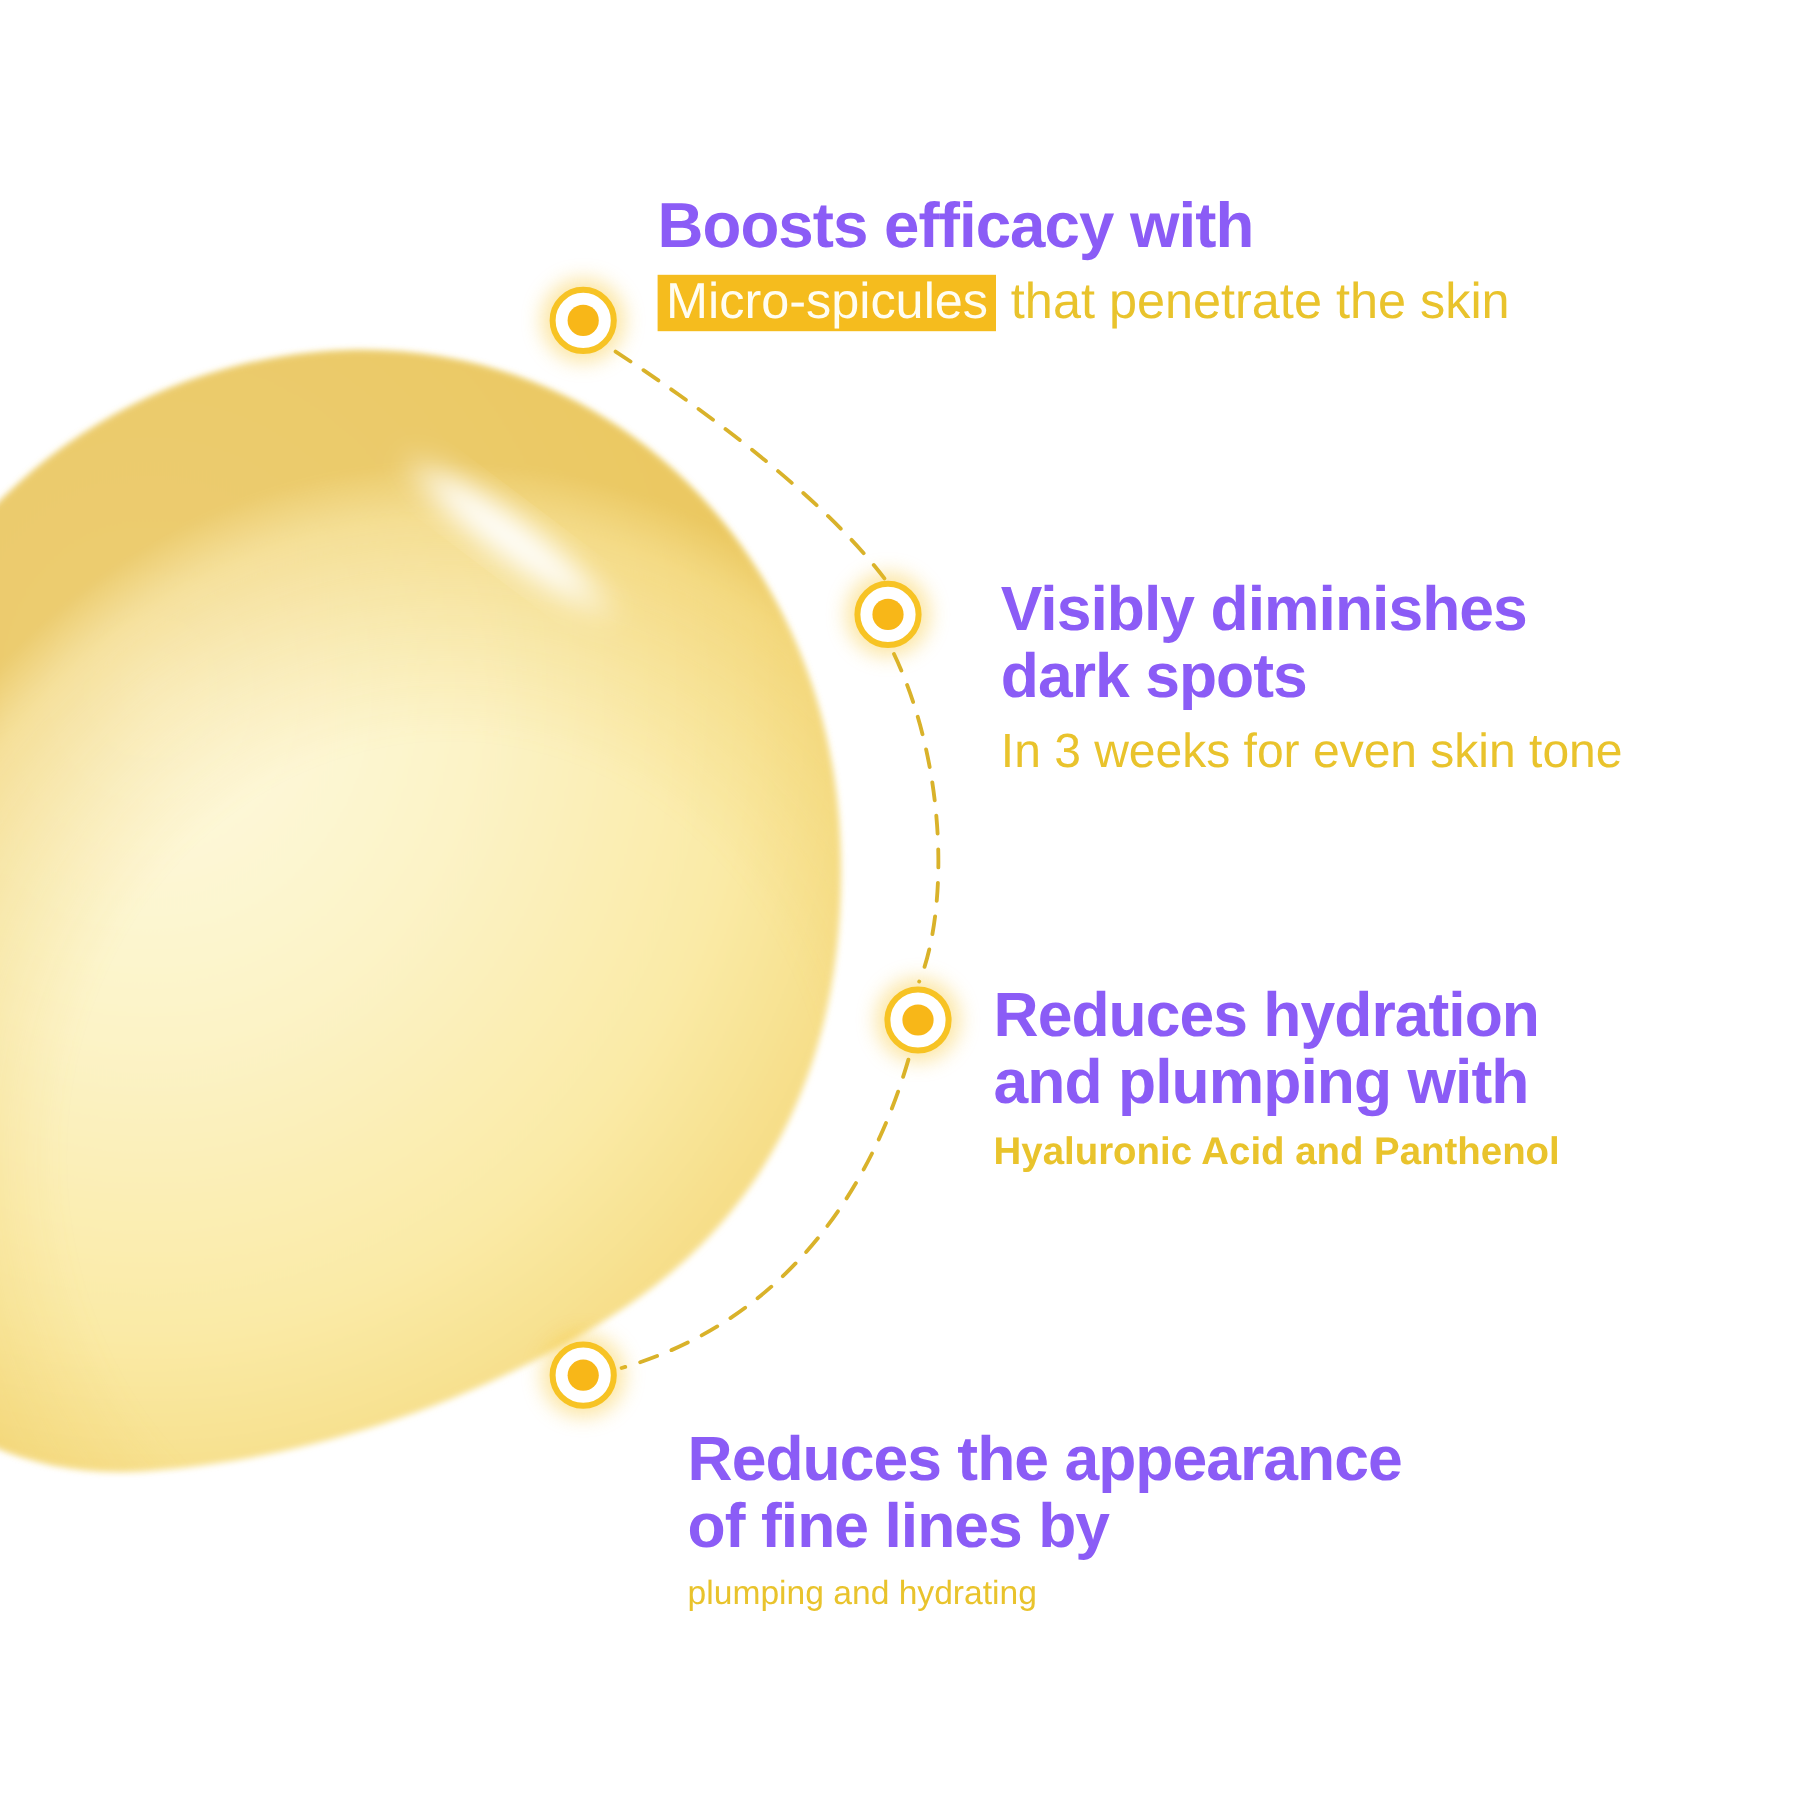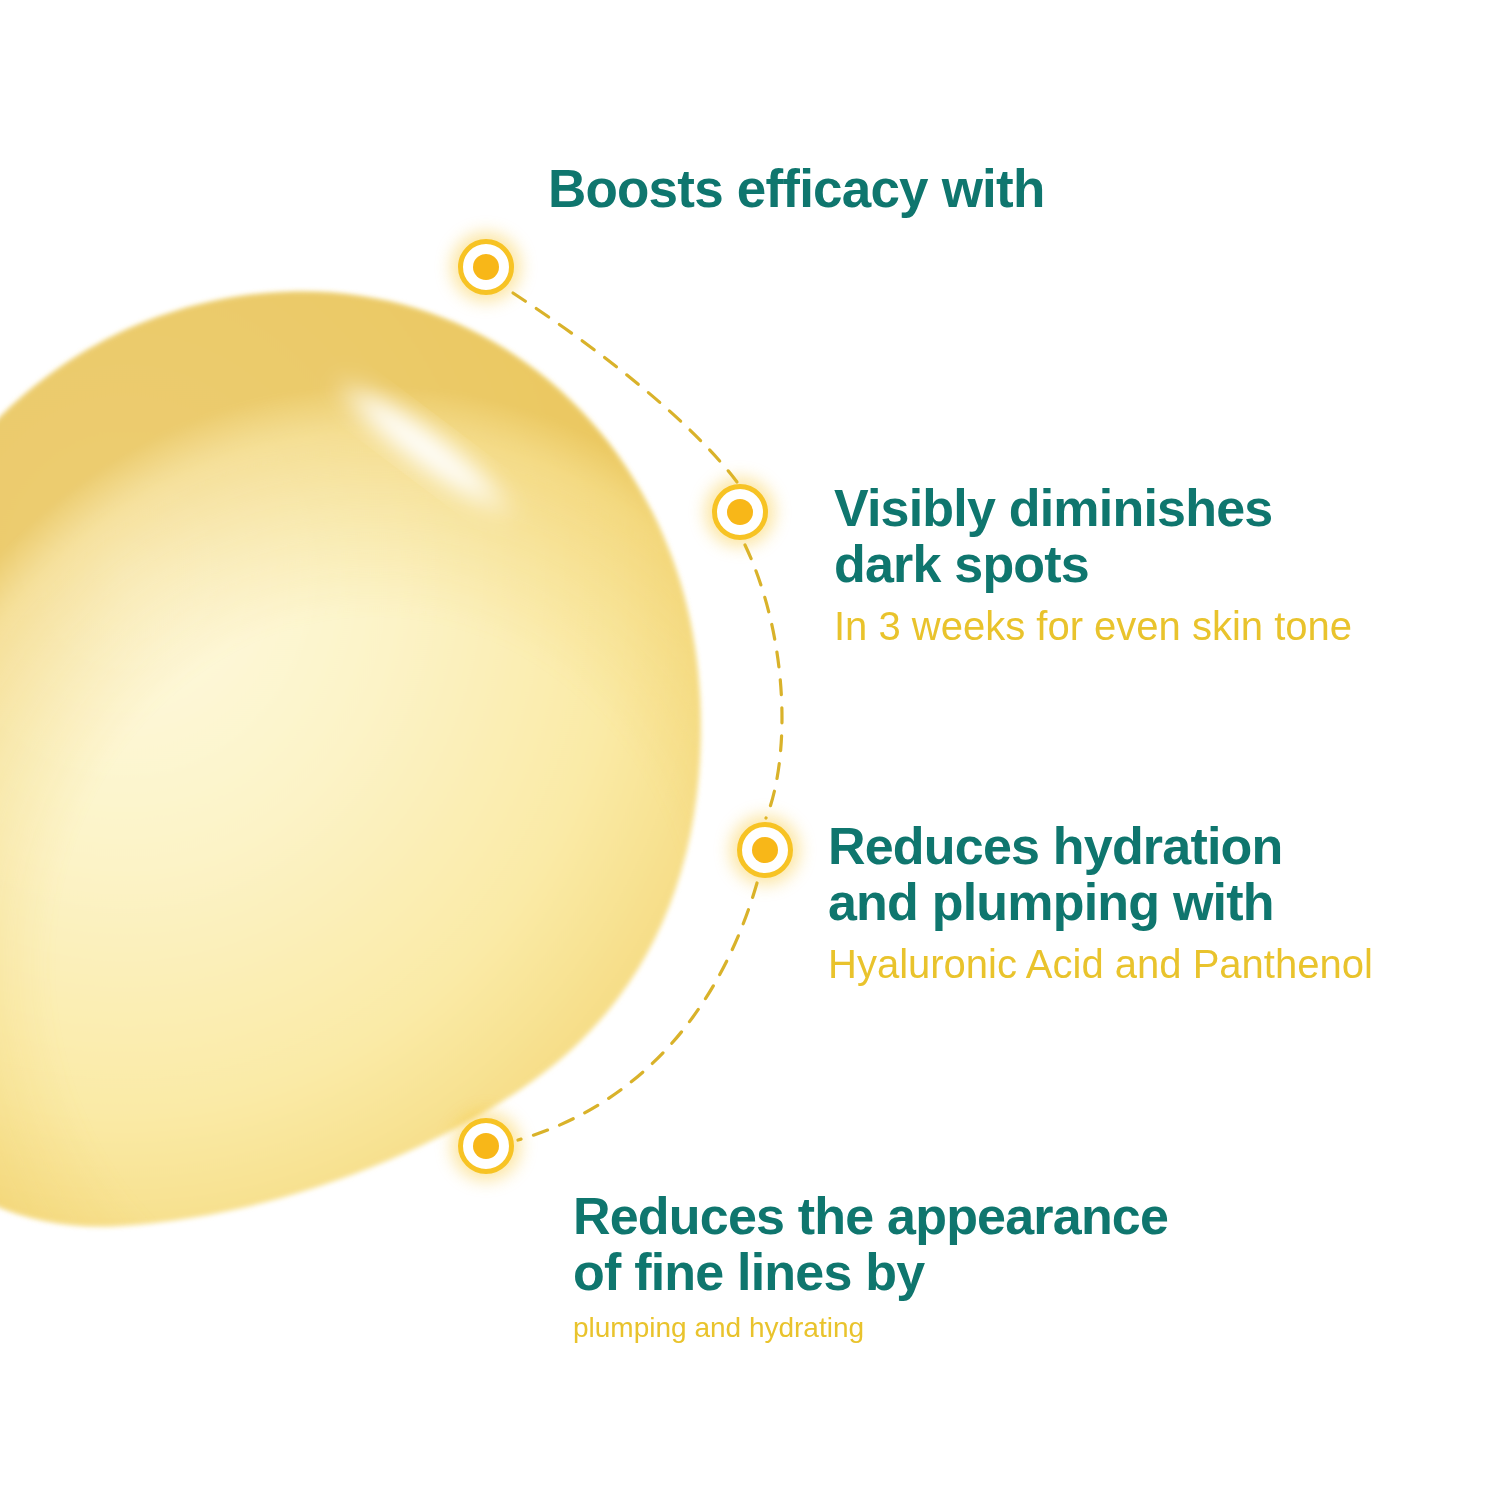--- a/index.html
+++ b/index.html
@@ -57,21 +57,21 @@
     border-radius: 50%;
     background: #F8B718;
   }
 
   
   .block {
     position: absolute;
   }
   .hl {
     font-weight: bold;
-    color: #0f766e;
+    color: #8b5cf6;
     font-family: "Liberation Sans", sans-serif;
     font-stretch: condensed;
     letter-spacing: -0.8px;
     line-height: 1.08;
     white-space: nowrap;
   }
   .sub {
     color: #E9C32C;
     font-family: "Liberation Sans", sans-serif;
     line-height: 1.12;
@@ -91,21 +91,21 @@
   #block-1 .sub  { font-size: 42px; margin-top: 10px; }
 
   
   #block-2 { left: 818px; top: 480px; margin-left: 16px; }
   #block-2 .hl   { font-size: 52px; }
   #block-2 .sub  { font-size: 40px; margin-top: 12px; }
 
   
   #block-3 { left: 828px; top: 818px; }
   #block-3 .hl   { font-size: 52px; }
-  #block-3 .sub  { font-size: 40px; margin-top: 12px; }
+  #block-3 .sub  { font-size: 32px; margin-top: 12px; font-weight: bold; }
 
   
   #block-4 { left: 573px; top: 1140px; margin-top: 48px; }
   #block-4 .hl   { font-size: 52px; }
   #block-4 .sub  { font-size: 28px; margin-top: 12px; }
 
   .nowrap-row { white-space: nowrap; }
 </style>
 </head>
 <body>
@@ -179,20 +179,23 @@
   </div>
   <div class="bullet" style="left:737px; top:822px;">
     <div class="dot"></div>
   </div>
   <div class="bullet" style="left:458px; top:1118px;">
     <div class="dot"></div>
   </div>
 
   <div class="block" id="block-1">
     <div class="hl">Boosts efficacy with</div>
+    <div class="sub nowrap-row">
+      <span class="chip">Micro-spicules</span><span style="margin-left:12px;">that penetrate the skin</span>
+    </div>
   </div>
 
   <div class="block" id="block-2">
     <div class="hl">Visibly diminishes</div>
     <div class="hl">dark spots</div>
     <div class="sub">In 3 weeks for even skin tone</div>
   </div>
 
   <div class="block" id="block-3">
     <div class="hl">Reduces hydration</div>

